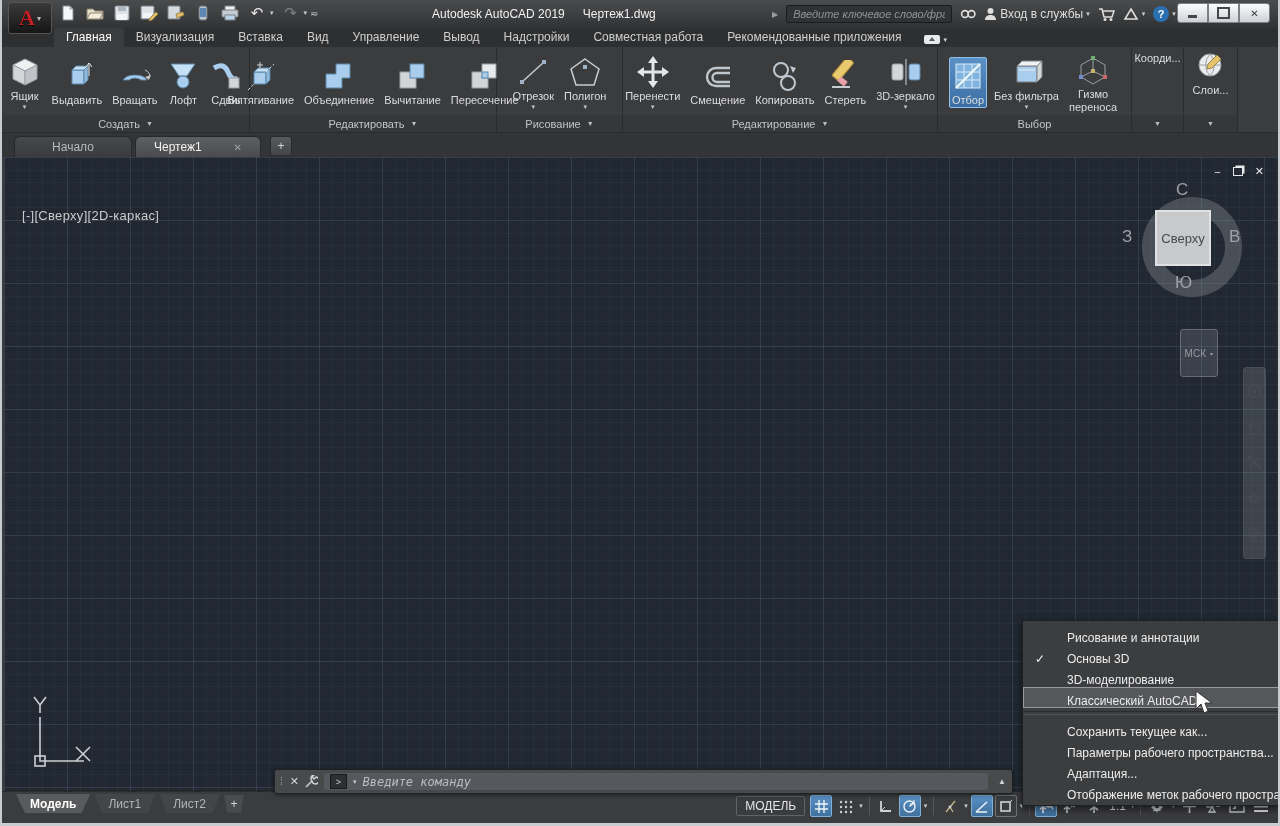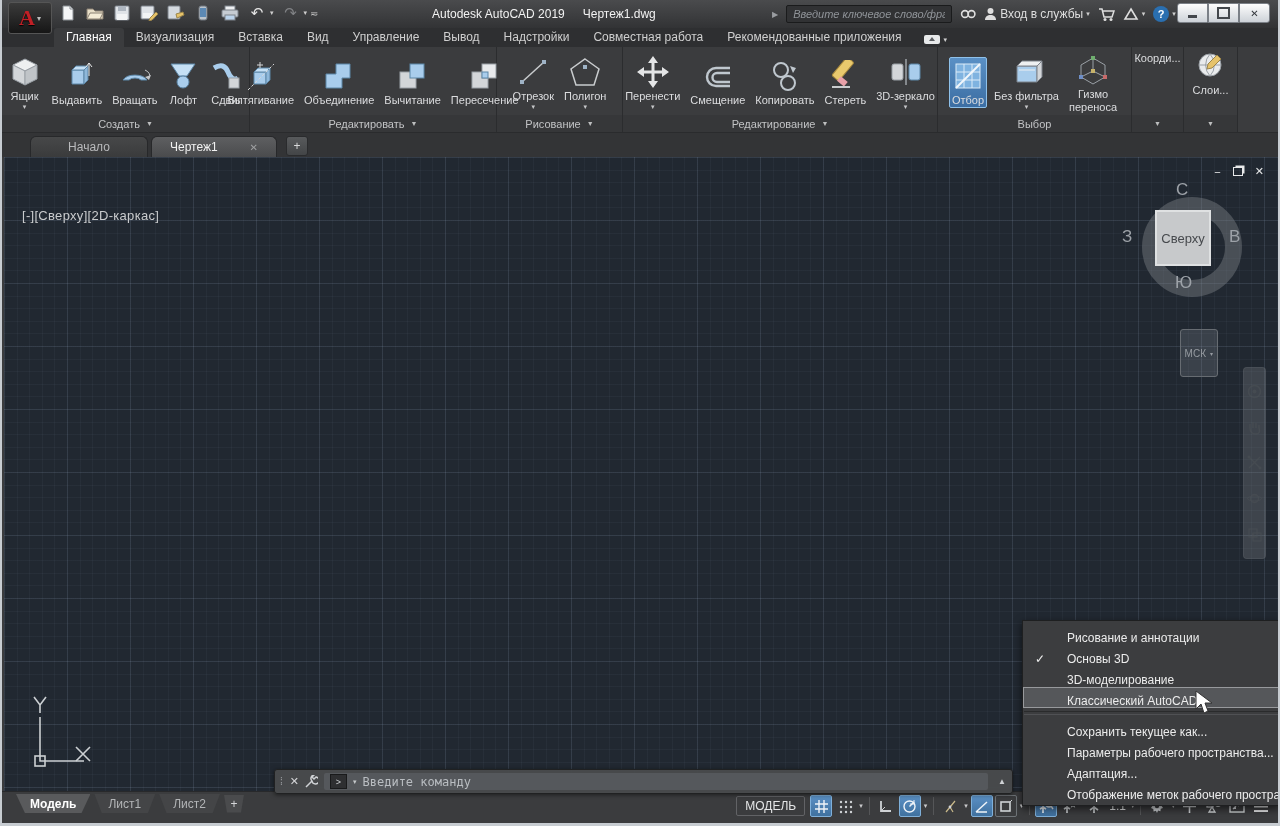--- a/index.html
+++ b/index.html
@@ -50,21 +50,21 @@
   .pfoot{height:17px;display:flex;align-items:center;justify-content:center;gap:6px;background:#363739;
     color:#c2c3c5;font-size:11px;}
   .pfoot .pdd{font-size:7px;color:#bdbebf;}
   .rbtn{display:flex;flex-direction:column;align-items:center;padding:1px 3px;border-radius:2px;}
   .rbtn .ric{height:36px;display:flex;align-items:center;justify-content:center;}
   .rbtn .lbl{font-size:11px;color:#dcdddf;white-space:nowrap;line-height:13px;text-align:center;}
   .rbtn .dd{font-size:7px;color:#c6c7c9;line-height:8px;}
   .rbtn.activeblue{background:linear-gradient(#5a90c5,#3c6ea3);border:1px solid #8fc1ea;padding:0 2px;}
   .collapsedpanel .pbody{flex-direction:column;align-items:center;justify-content:flex-start;gap:4px;}
   
-  .filetabs{position:absolute;left:0;top:133px;width:100%;height:24px;background:#333436;display:flex;align-items:flex-end;padding-left:28px;box-sizing:border-box;}
+  .filetabs{position:absolute;left:0;top:133px;width:100%;height:24px;background:#333436;display:flex;align-items:flex-end;padding-left:12px;box-sizing:border-box;}
   .ftab{height:20px;display:flex;align-items:center;gap:14px;padding:0 18px;font-size:12px;color:#b9babc;
     background:linear-gradient(#474849,#3a3b3c);border:1px solid #27282a;border-bottom:none;border-radius:6px 6px 0 0;margin-right:3px;}
   .ftab.active{background:linear-gradient(#5e5f61,#4a4b4d);color:#f2f2f2;}
   .ftab .x{font-size:10px;color:#9fa0a2;}
   .fplus{width:20px;height:18px;margin-left:6px;margin-bottom:1px;background:linear-gradient(#585a5c,#434547);
     border:1px solid #2a2b2d;border-radius:3px;color:#d8d9da;font-size:12px;display:flex;align-items:center;justify-content:center;}
   
   .viewport{position:absolute;left:2px;top:157px;width:1276px;height:634px;background:#212831;overflow:hidden;
     background-image:
       repeating-linear-gradient(to right, rgba(170,190,220,0.10) 0 1px, transparent 1px 63px),
@@ -90,21 +90,21 @@
   .ucsicon{position:absolute;left:8px;bottom:12px;}
   
   .cmdbar{position:absolute;left:272px;top:769px;width:737px;height:23px;background:rgba(72,74,76,0.97);
     border:1px solid #202122;border-radius:3px;display:flex;align-items:center;z-index:20;box-shadow:0 1px 4px rgba(0,0,0,0.5);}
   .cmdgrip{color:#9a9da0;font-size:10px;letter-spacing:-2px;padding:0 4px 0 5px;}
   .cmdx{color:#d5d6d8;font-size:11px;padding:0 5px;}
   .cmdfield{flex:1;height:17px;margin:0 10px 0 6px;background:#55585c;border-radius:2px;display:flex;align-items:center;gap:6px;padding:0 6px;}
   .promptbox{width:15px;height:13px;background:#2e2f31;border:1px solid #191a1b;color:#cfd2d5;font-size:9px;
     display:flex;align-items:center;justify-content:center;}
   .cmdfield .dd{color:#c6c9cc;font-size:7px;}
-  .cmdph{color:#b9bdc1;font-size:12px;font-family:"DejaVu Sans Mono",monospace;}
+  .cmdph{color:#b9bdc1;font-size:12px;font-style:italic;font-family:"DejaVu Sans Mono",monospace;}
   .cmdup{color:#cfd2d5;font-size:8px;padding-right:6px;}
   
   .wsmenu{position:absolute;left:1020px;top:620px;width:258px;background:#3c3d3f;border:1px solid #1e1f20;
     box-shadow:0 3px 8px rgba(0,0,0,0.6);z-index:30;padding:3px 0;box-sizing:border-box;}
   .wsitem{position:relative;height:21px;display:flex;align-items:flex-end;padding-left:44px;color:#ececec;font-size:12px;white-space:nowrap;}
   .wsitem .chk{position:absolute;left:12px;color:#ececec;font-size:12px;}
   .wsitem.hl{background:#55575a;outline:1px solid #97999c;outline-offset:-1px;}
   .wssep{height:2px;margin:3px 1px;border-top:1px solid #2a2b2c;border-bottom:1px solid #505154;}
   
   .statusbar{position:absolute;left:0;top:791px;width:100%;height:32px;background:#3b3c3e;border-top:1px solid #28292b;box-sizing:border-box;}

